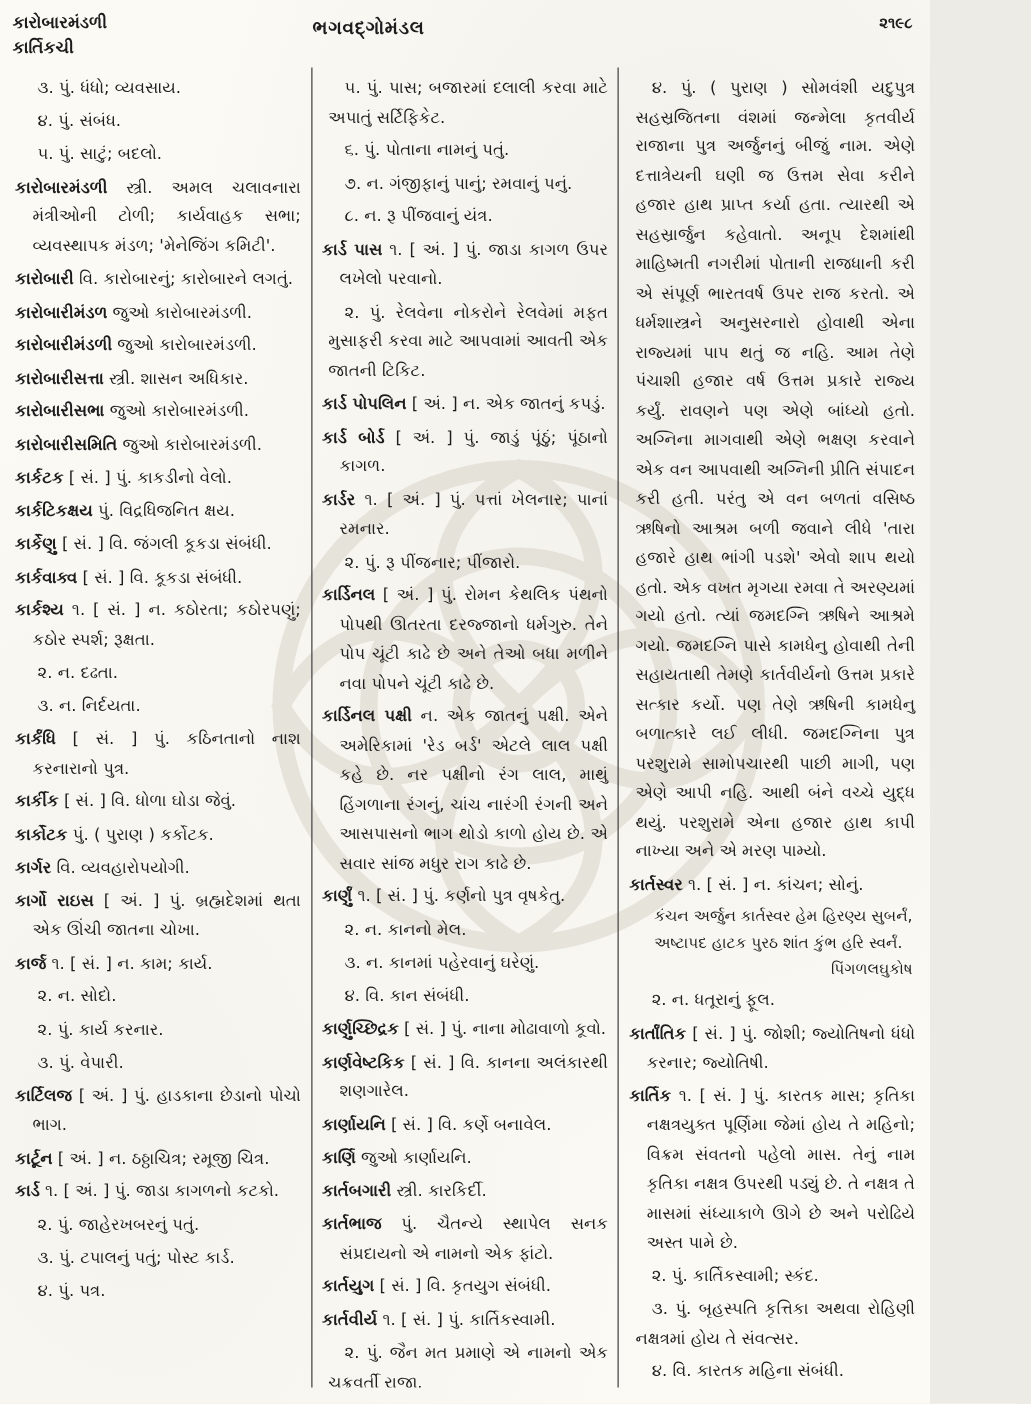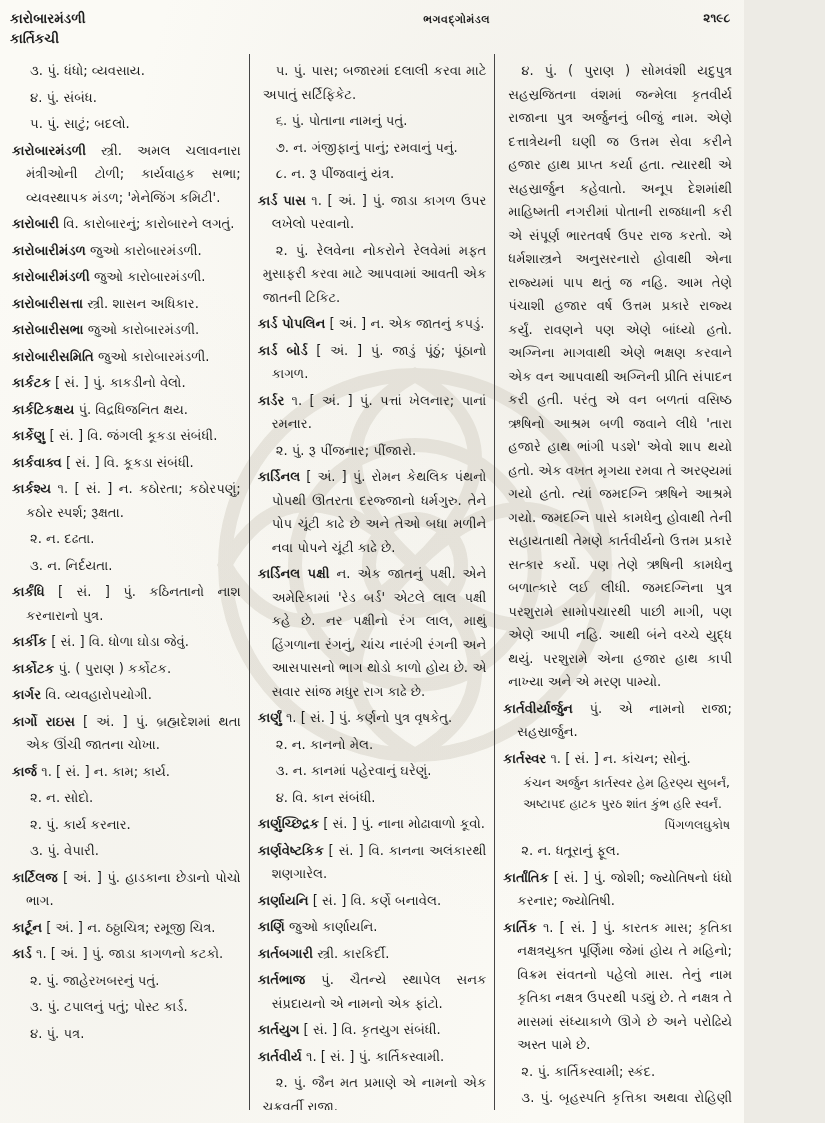--- a/index.html
+++ b/index.html
@@ -28,21 +28,21 @@
     opacity:0.75;
     pointer-events:none;
   }
   header {
     position:relative;
     display:flex;
     align-items:flex-start;
     padding:8px 14px 0 10px;
   }
   .running-head { flex:1 1 0; font-weight:bold; font-size:13.5px; line-height:20px; }
-  .center-title { flex:1 1 0; text-align:right; font-weight:bold; font-size:11px; padding-top:5px; letter-spacing:0.5px; }
+  .center-title { flex:1 1 0; text-align:left; font-weight:bold; font-size:15px; padding-top:5px; letter-spacing:0.5px; }
   .page-number { flex:1 1 0; text-align:right; font-weight:bold; font-size:12px; padding-top:3px; }
   .columns {
     position:relative;
     display:flex;
     margin-top:6px;
     padding:0 4px;
     height:1056px;
   }
   .column {
     flex:1 1 0;
@@ -149,21 +149,20 @@
         <p class="entry"><span class="hw">કાર્ણિ</span> જુઓ કાર્ણાયનિ.</p>
         <p class="entry"><span class="hw">કાર્તબગારી</span> સ્ત્રી. કારકિર્દી.</p>
         <p class="entry"><span class="hw">કાર્તભાજ</span> પું. ચૈતન્યે સ્થાપેલ સનક સંપ્રદાયનો એ નામનો એક ફાંટો.</p>
         <p class="entry"><span class="hw">કાર્તયુગ</span> [ સં. ] વિ. કૃતયુગ સંબંધી.</p>
         <p class="entry"><span class="hw">કાર્તવીર્ય</span> ૧. [ સં. ] પું. કાર્તિકસ્વામી.</p>
         <p class="sense">૨. પું. જૈન મત પ્રમાણે એ નામનો એક ચક્રવર્તી રાજા.</p>
         <p class="sense">૩. પું. ( જ્યોતિષ ) વિષુવાંશ ૮૬ અને દક્ષિણ ક્રાંત્યંશ ૧૦ માં આવેલો બીજા મહત્ત્વનો એ નામનો તારો.</p>
       </div>
     <div class="column last">
         <p class="sense">૪. પું. ( પુરાણ ) સોમવંશી યદુપુત્ર સહસ્રજિતના વંશમાં જન્મેલા કૃતવીર્ય રાજાના પુત્ર અર્જુનનું બીજું નામ. એણે દત્તાત્રેયની ઘણી જ ઉત્તમ સેવા કરીને હજાર હાથ પ્રાપ્ત કર્યા હતા. ત્યારથી એ સહસ્રાર્જુન કહેવાતો. અનૂપ દેશમાંથી માહિષ્મતી નગરીમાં પોતાની રાજધાની કરી એ સંપૂર્ણ ભારતવર્ષ ઉપર રાજ કરતો. એ ધર્મશાસ્ત્રને અનુસરનારો હોવાથી એના રાજ્યમાં પાપ થતું જ નહિ. આમ તેણે પંચાશી હજાર વર્ષ ઉત્તમ પ્રકારે રાજ્ય કર્યું. રાવણને પણ એણે બાંધ્યો હતો. અગ્નિના માગવાથી એણે ભક્ષણ કરવાને એક વન આપવાથી અગ્નિની પ્રીતિ સંપાદન કરી હતી. પરંતુ એ વન બળતાં વસિષ્ઠ ઋષિનો આશ્રમ બળી જવાને લીધે 'તારા હજારે હાથ ભાંગી પડશે' એવો શાપ થયો હતો. એક વખત મૃગયા રમવા તે અરણ્યમાં ગયો હતો. ત્યાં જમદગ્નિ ઋષિને આશ્રમે ગયો. જમદગ્નિ પાસે કામધેનુ હોવાથી તેની સહાયતાથી તેમણે કાર્તવીર્યનો ઉત્તમ પ્રકારે સત્કાર કર્યો. પણ તેણે ઋષિની કામધેનુ બળાત્કારે લઈ લીધી. જમદગ્નિના પુત્ર પરશુરામે સામોપચારથી પાછી માગી, પણ એણે આપી નહિ. આથી બંને વચ્ચે યુદ્ધ થયું. પરશુરામે એના હજાર હાથ કાપી નાખ્યા અને એ મરણ પામ્યો.</p>
-        <p class="entry"><span class="hw">કાર્તવીર્યાર્જુન</span> પું. એ નામનો રાજા; સહસ્રાર્જુન.</p>
         <p class="entry"><span class="hw">કાર્તસ્વર</span> ૧. [ સં. ] ન. કાંચન; સોનું.</p>
         <div class="verse">
           <div class="verse-line">કંચન અર્જુન કાર્તસ્વર હેમ હિરણ્ય સુબર્નં,</div>
           <div class="verse-line">અષ્ટાપદ હાટક પુરઠ શાંત કુંભ હરિ સ્વર્નં.</div>
           <div class="verse-source">પિંગળલઘુકોષ</div>
         </div>
         <p class="sense">૨. ન. ધતૂરાનું ફૂલ.</p>
         <p class="entry"><span class="hw">કાર્તાંતિક</span> [ સં. ] પું. જોશી; જ્યોતિષનો ધંધો કરનાર; જ્યોતિષી.</p>
         <p class="entry"><span class="hw">કાર્તિક</span> ૧. [ સં. ] પું. કારતક માસ; કૃતિકા નક્ષત્રયુક્ત પૂર્ણિમા જેમાં હોય તે મહિનો; વિક્રમ સંવતનો પહેલો માસ. તેનું નામ કૃતિકા નક્ષત્ર ઉપરથી પડ્યું છે. તે નક્ષત્ર તે માસમાં સંધ્યાકાળે ઊગે છે અને પરોઢિયે અસ્ત પામે છે.</p>
         <p class="sense">૨. પું. કાર્તિકસ્વામી; સ્કંદ.</p>

